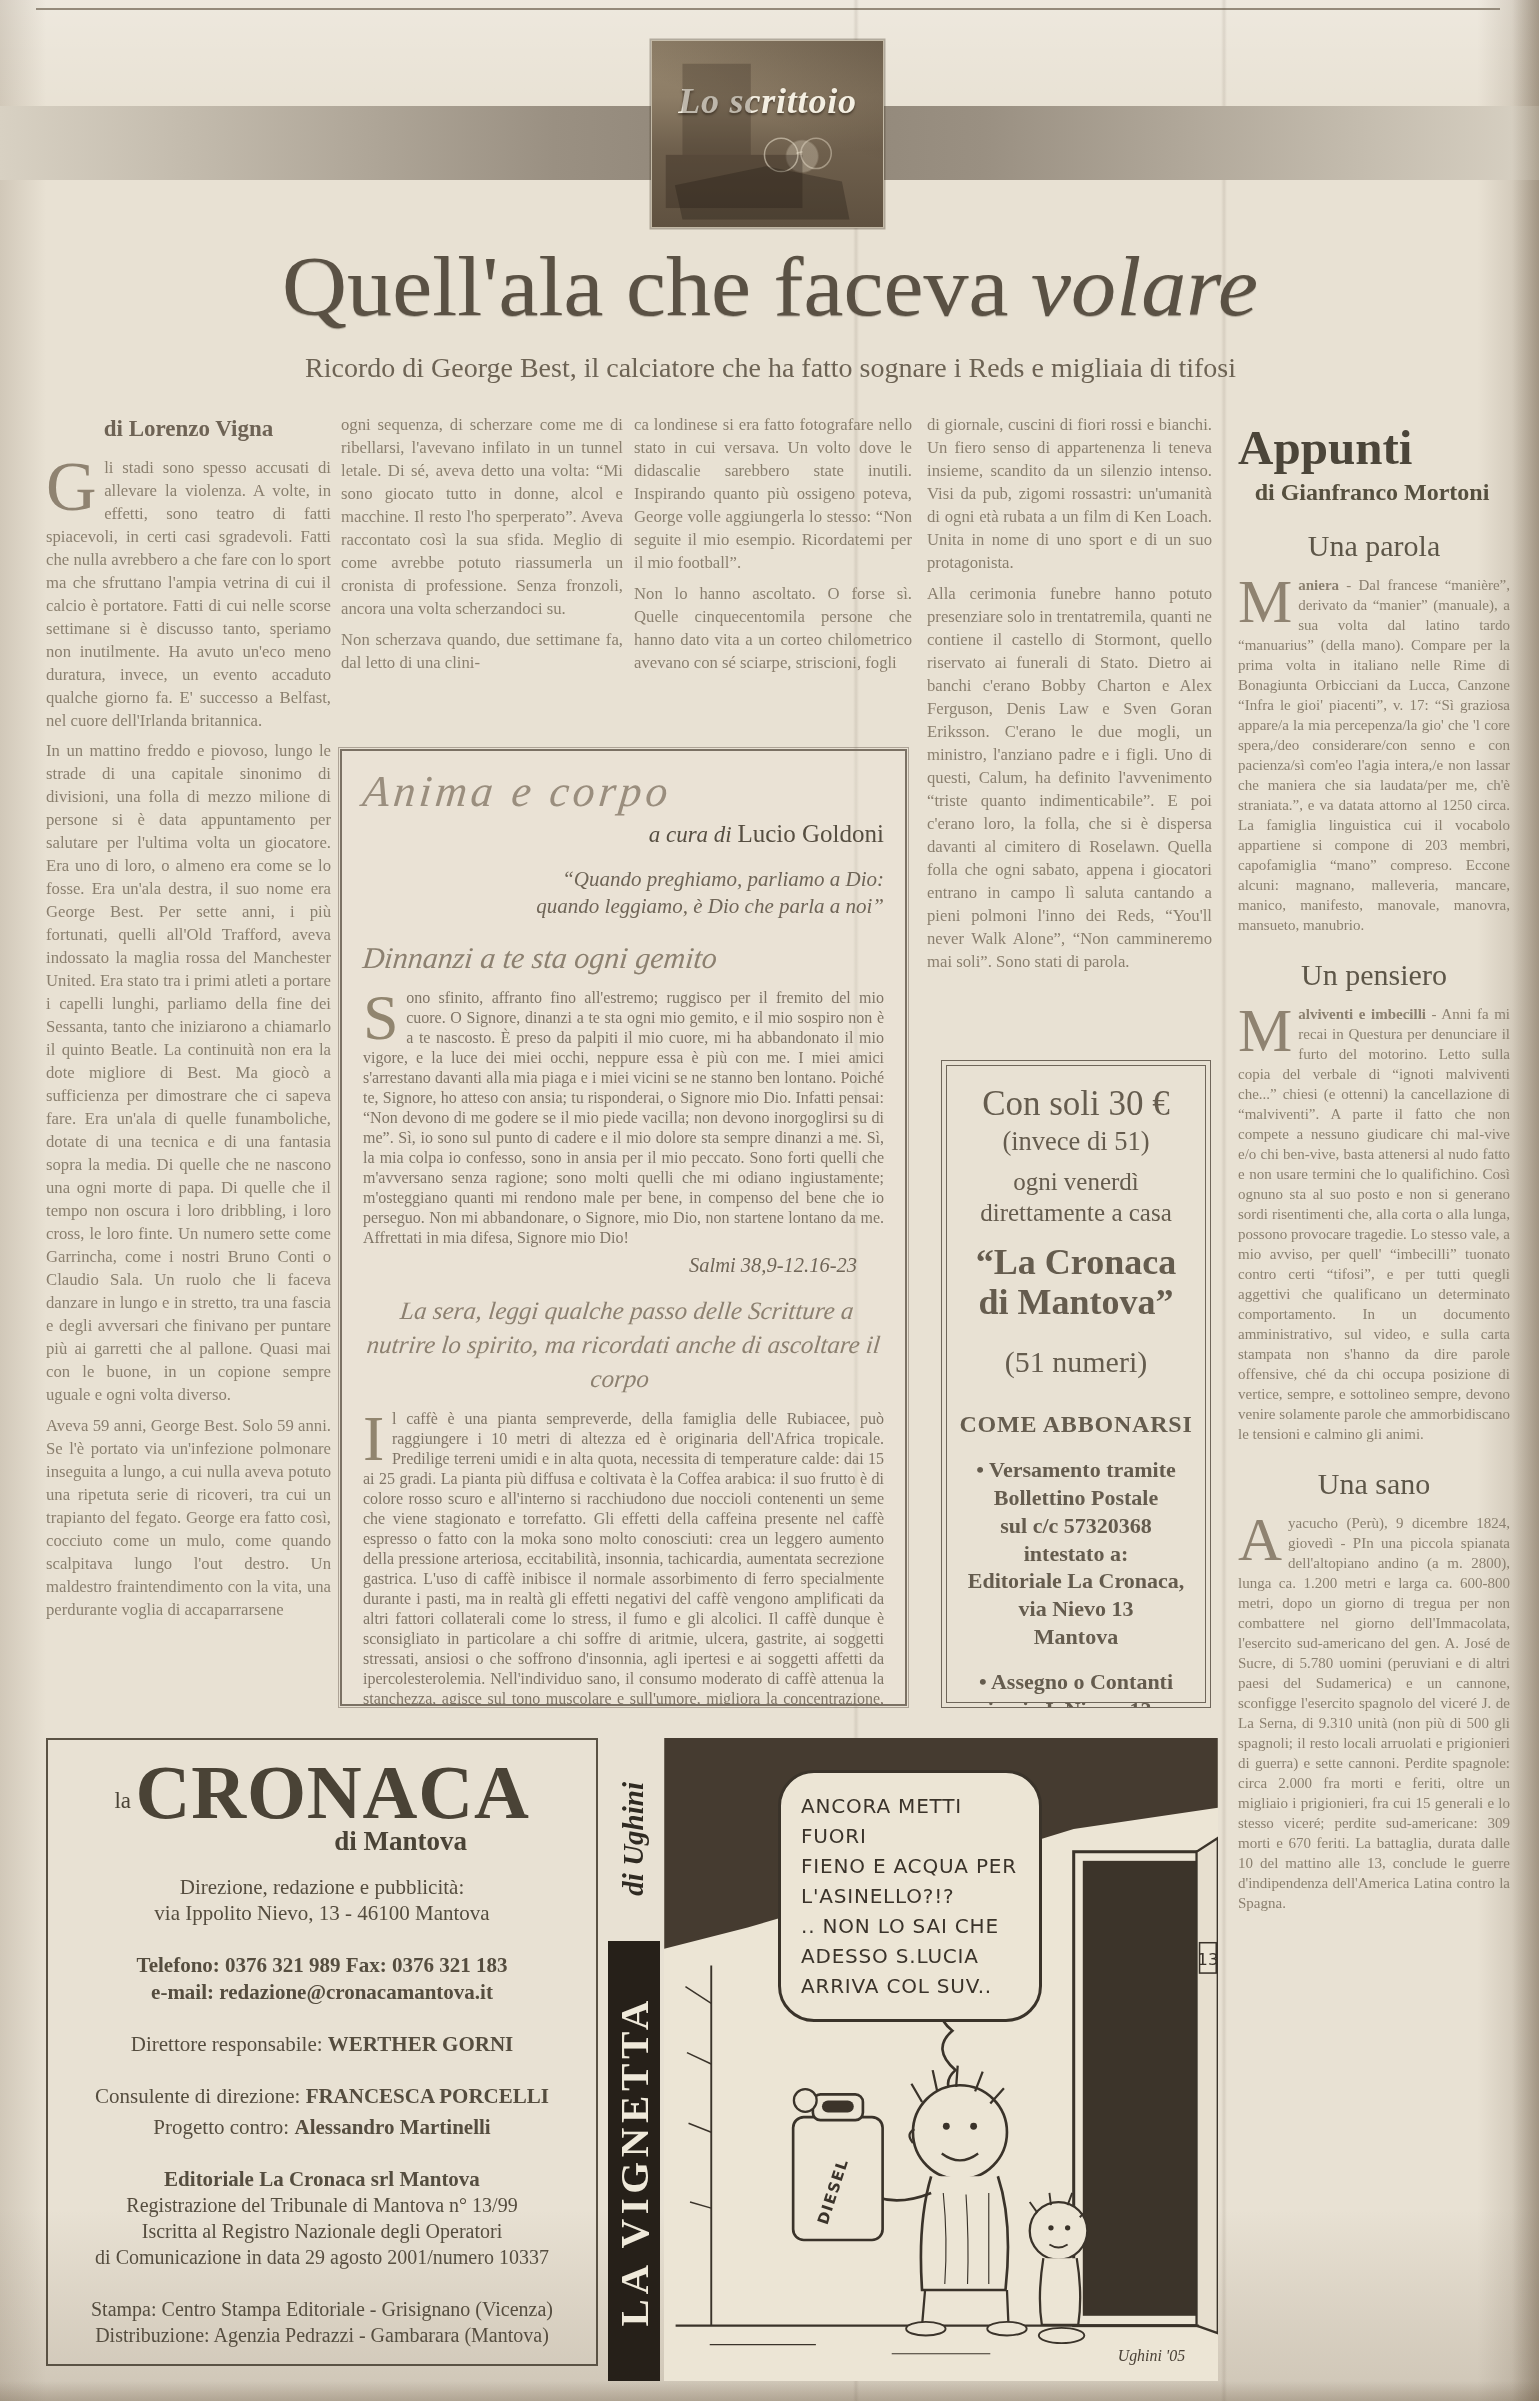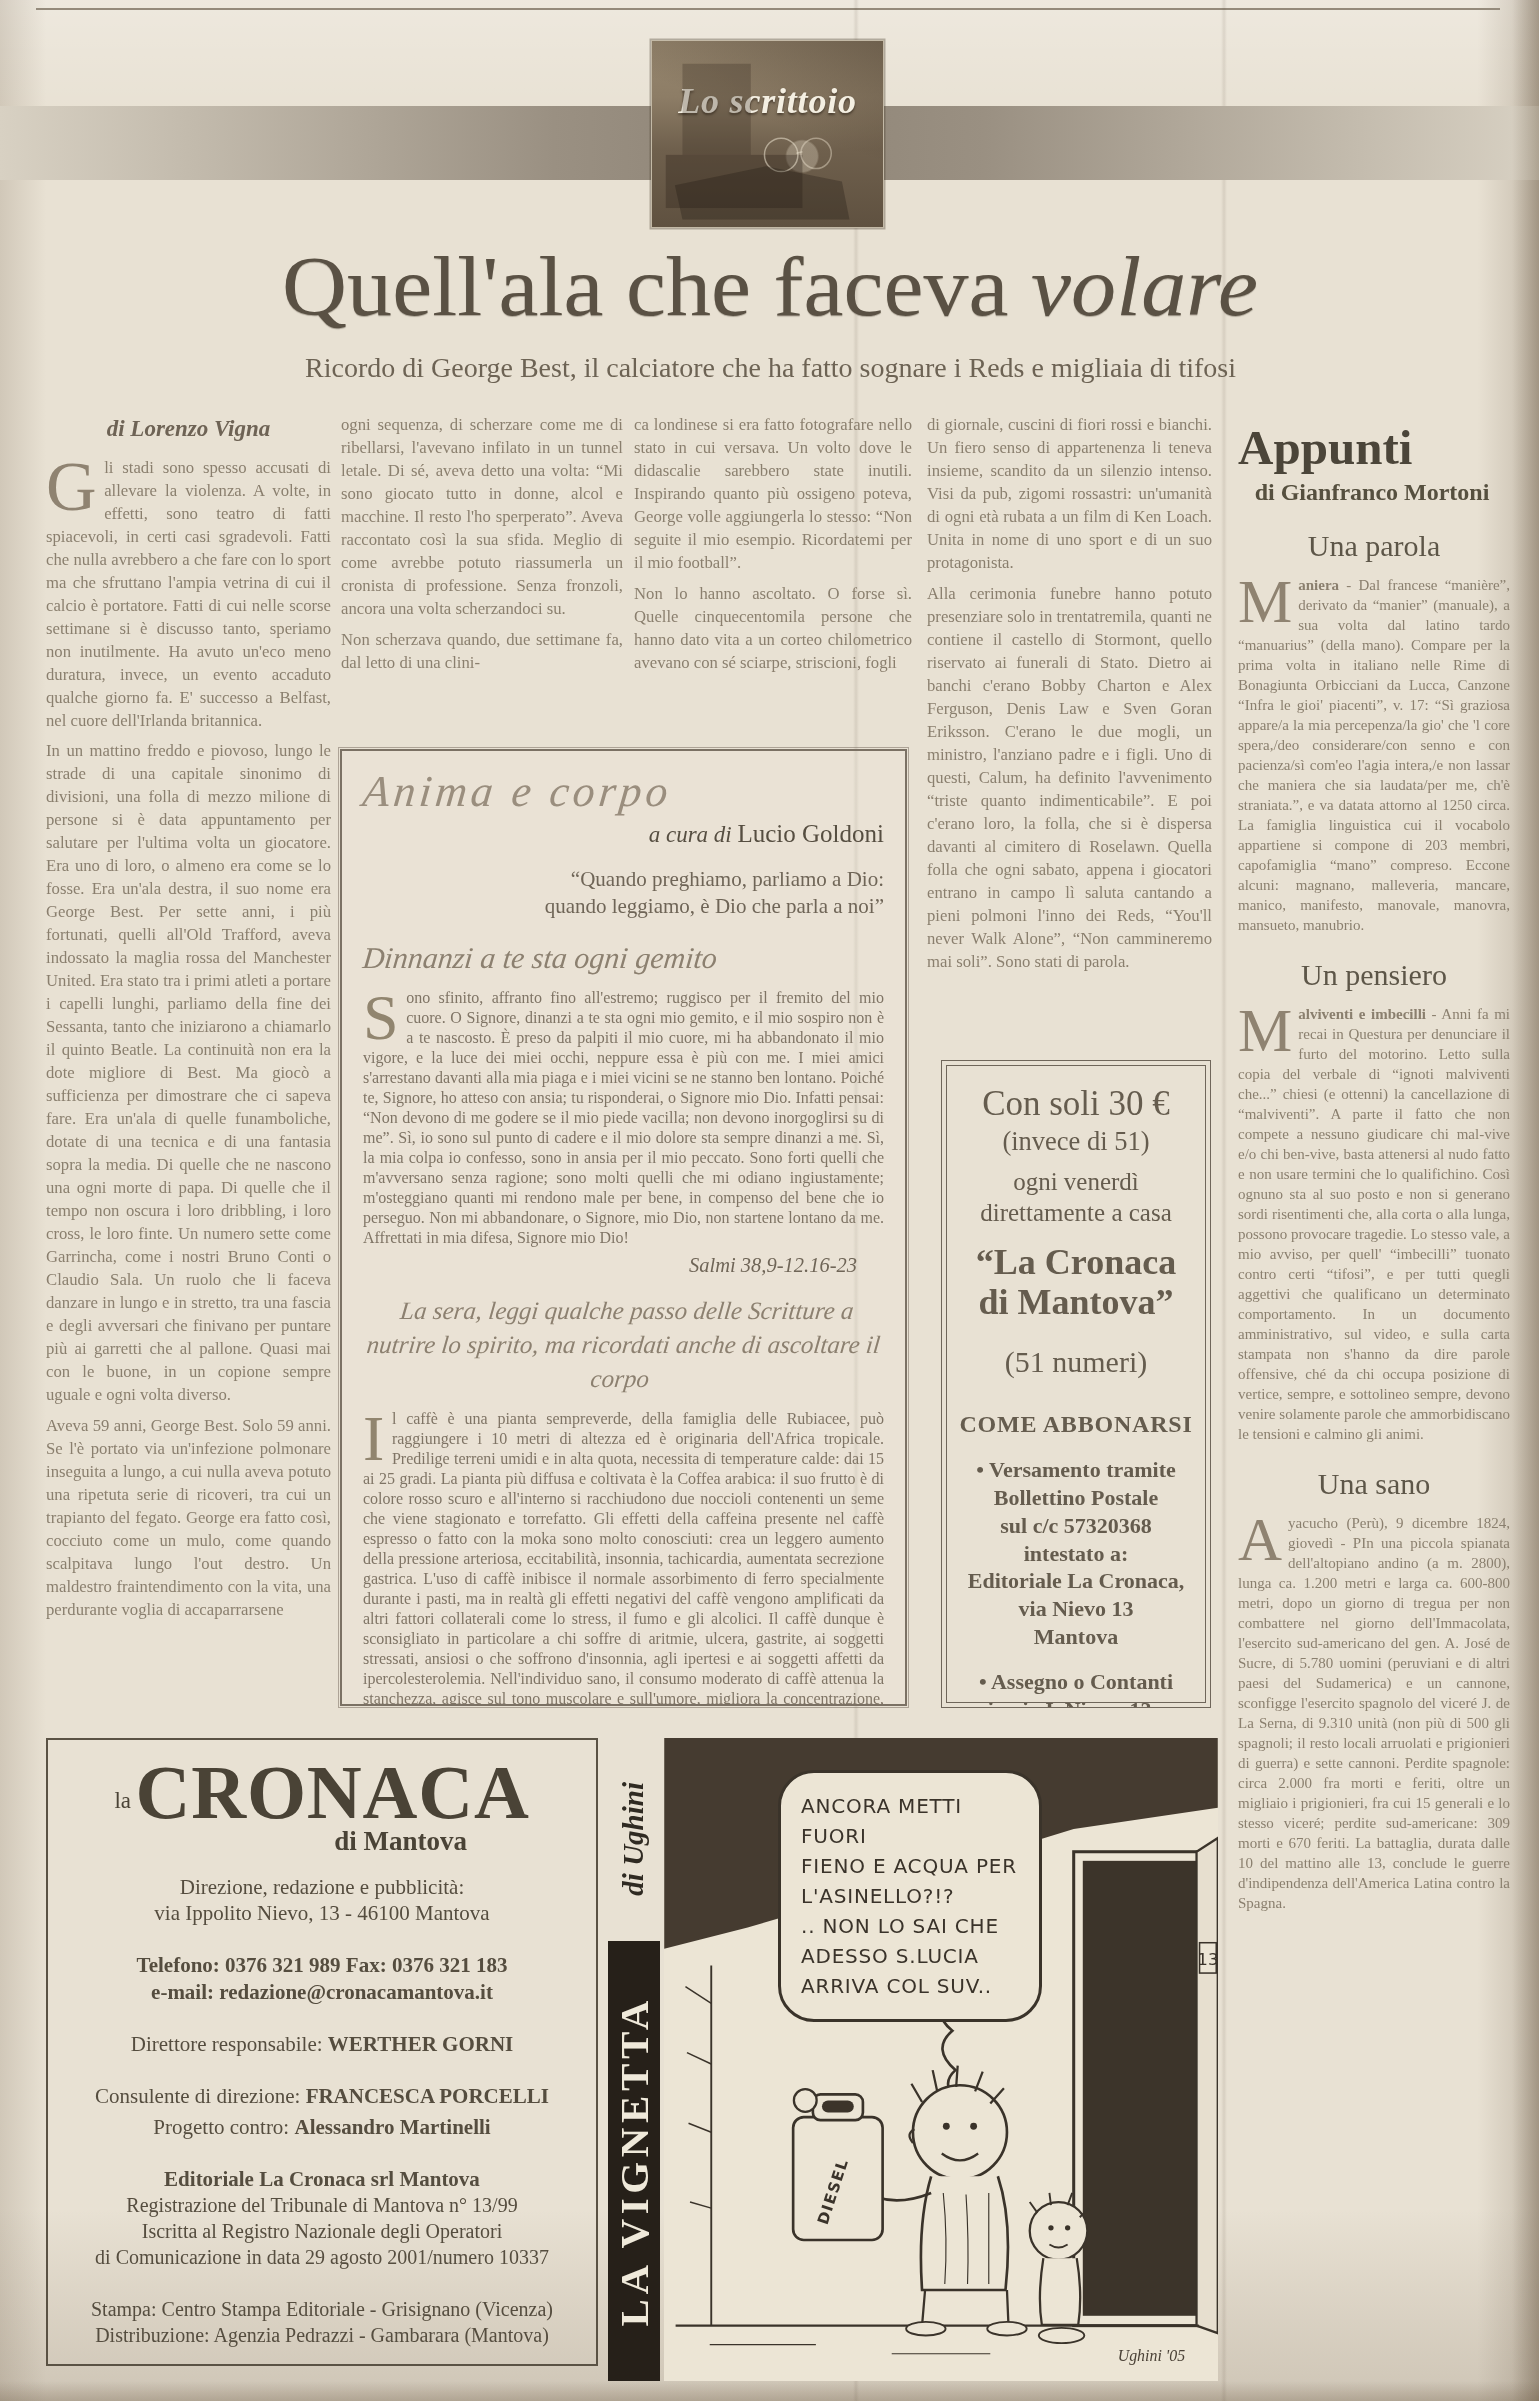--- a/index.html
+++ b/index.html
@@ -28,31 +28,31 @@
   .headline{position:absolute;left:38px;top:237px;width:1464px;text-align:center;white-space:nowrap;
     font-size:85px;color:#5a5144;letter-spacing:0px;transform:scaleX(1.06);transform-origin:center;
     text-shadow:0 0.8px 0.8px rgba(70,60,45,.35);}
   .headline .em{font-style:italic;}
   .subtitle{position:absolute;left:46px;top:352px;width:1449px;text-align:center;
     font-size:28px;color:#6d6354;}
 
   
   .col{position:absolute;top:413px;}
   .body-text{font-size:16.7px;line-height:23px;text-align:justify;color:#8a7f6e;margin:0 0 7.6px 0;}
-  .byline{text-align:center;font-weight:bold;font-style:italic;font-size:23px;color:#6e6355;margin:3px 0 13.7px 0;}
+  .byline{text-align:center;font-weight:bold;font-size:23px;color:#6e6355;margin:3px 0 13.7px 0;}
   .dropcap{float:left;font-size:70px;line-height:56px;padding:3px 7.6px 0 0;color:#8f8371;}
 
   
   .anima-box{position:absolute;left:340px;top:749px;width:567px;height:957px;box-sizing:border-box;
     border:2.3px solid #7b7164;outline:0.8px solid rgba(123,113,100,.55);outline-offset:1.5px;
     padding:15px 21px;overflow:hidden;background:rgba(240,233,221,.25);}
   .anima-title{font-style:italic;font-size:44px;color:#9a8e7e;letter-spacing:3.8px;transform:skewX(-6deg);}
   .anima-curator{text-align:right;font-size:25px;color:#564e41;margin-top:3px;}
   .anima-curator .pfx{font-style:italic;font-size:23px;}
-  .anima-quote{text-align:right;font-size:21px;line-height:1.3;color:#6f6557;margin-top:18px;white-space:pre-line;}
+  .anima-quote{text-align:right;font-style:italic;font-size:21px;line-height:1.3;color:#6f6557;margin-top:18px;white-space:pre-line;}
   .anima-subhead{font-style:italic;font-size:30px;color:#8c8070;margin-top:20px;transform:skewX(-6deg);}
   .anima-body{font-size:16px;line-height:20px;text-align:justify;color:#7f7465;margin-top:13.7px;}
   .psalm-ref{text-align:right;font-style:italic;font-size:20.5px;color:#6f6557;margin:6px 27px 0 0;}
   .anima-subhead2{font-style:italic;font-size:25px;line-height:1.35;color:#8c8070;text-align:center;margin-top:16.7px;transform:skewX(-6deg);}
   .dropcap2{float:left;font-size:64px;line-height:50px;padding:4.6px 7.6px 0 0;color:#91856f;}
 
   
   .sub-box{position:absolute;left:941px;top:1060px;width:270px;height:648px;box-sizing:border-box;
     border:1.5px solid #6f665a;outline:0.8px solid #6f665a;outline-offset:-6px;
     text-align:center;color:#655c4e;padding:23px 15px;overflow:hidden;}

